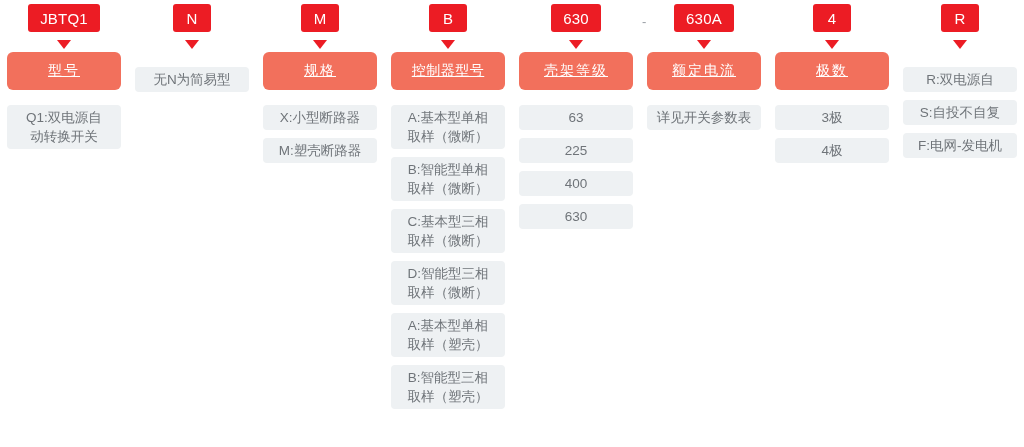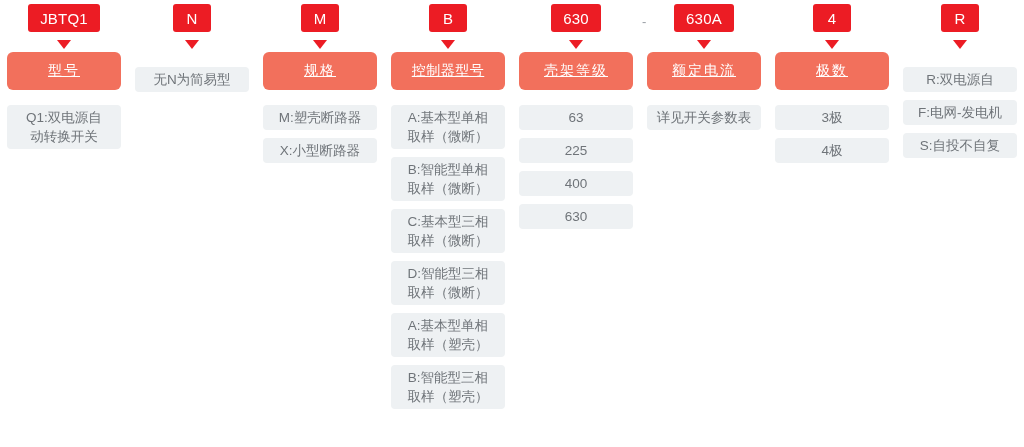--- a/index.html
+++ b/index.html
@@ -142,22 +142,22 @@
     </div>
     <div class="column">
       <div class="badge-row">
         <div class="badge">M</div>
       </div>
       <div class="arrow-row">
         <div class="arrow"></div>
       </div>
       <div class="header">规格</div>
       <div class="items">
+        <div class="item">X:小型断路器</div>
         <div class="item">M:塑壳断路器</div>
-        <div class="item">X:小型断路器</div>
       </div>
     </div>
     <div class="column">
       <div class="badge-row">
         <div class="badge">B</div>
       </div>
       <div class="arrow-row">
         <div class="arrow"></div>
       </div>
       <div class="header wide">控制器型号</div>
@@ -219,17 +219,17 @@
     </div>
     <div class="column">
       <div class="badge-row">
         <div class="badge">R</div>
       </div>
       <div class="arrow-row">
         <div class="arrow"></div>
       </div>
       <div class="items">
         <div class="item">R:双电源自</div>
+        <div class="item">S:自投不自复</div>
         <div class="item">F:电网-发电机</div>
-        <div class="item">S:自投不自复</div>
       </div>
     </div>
   </div>
 
 </body></html>

